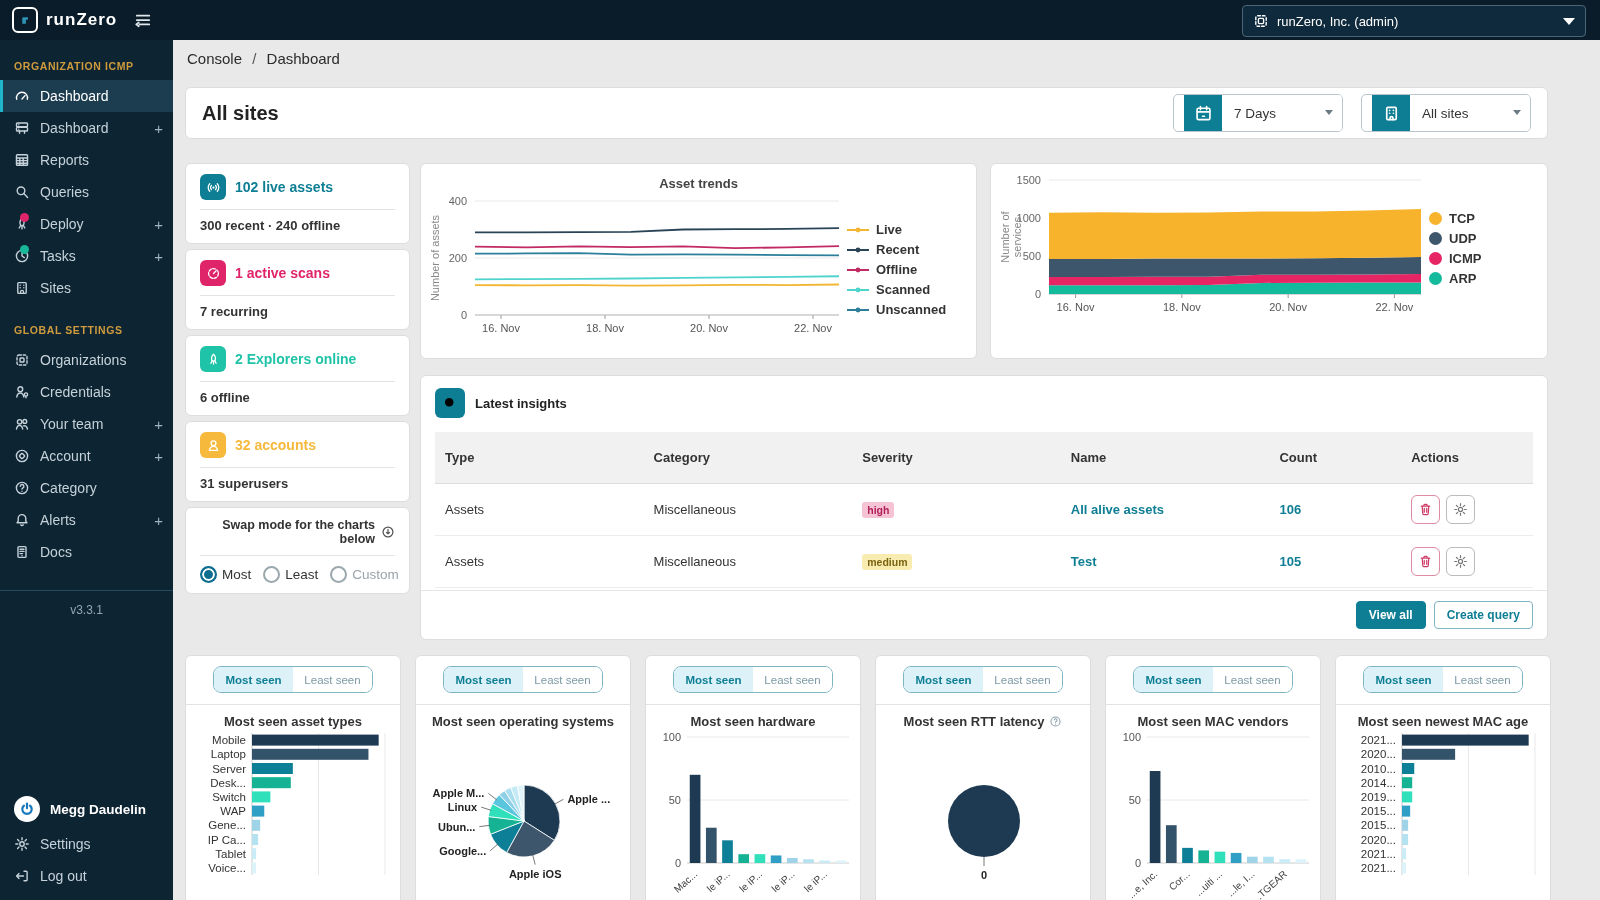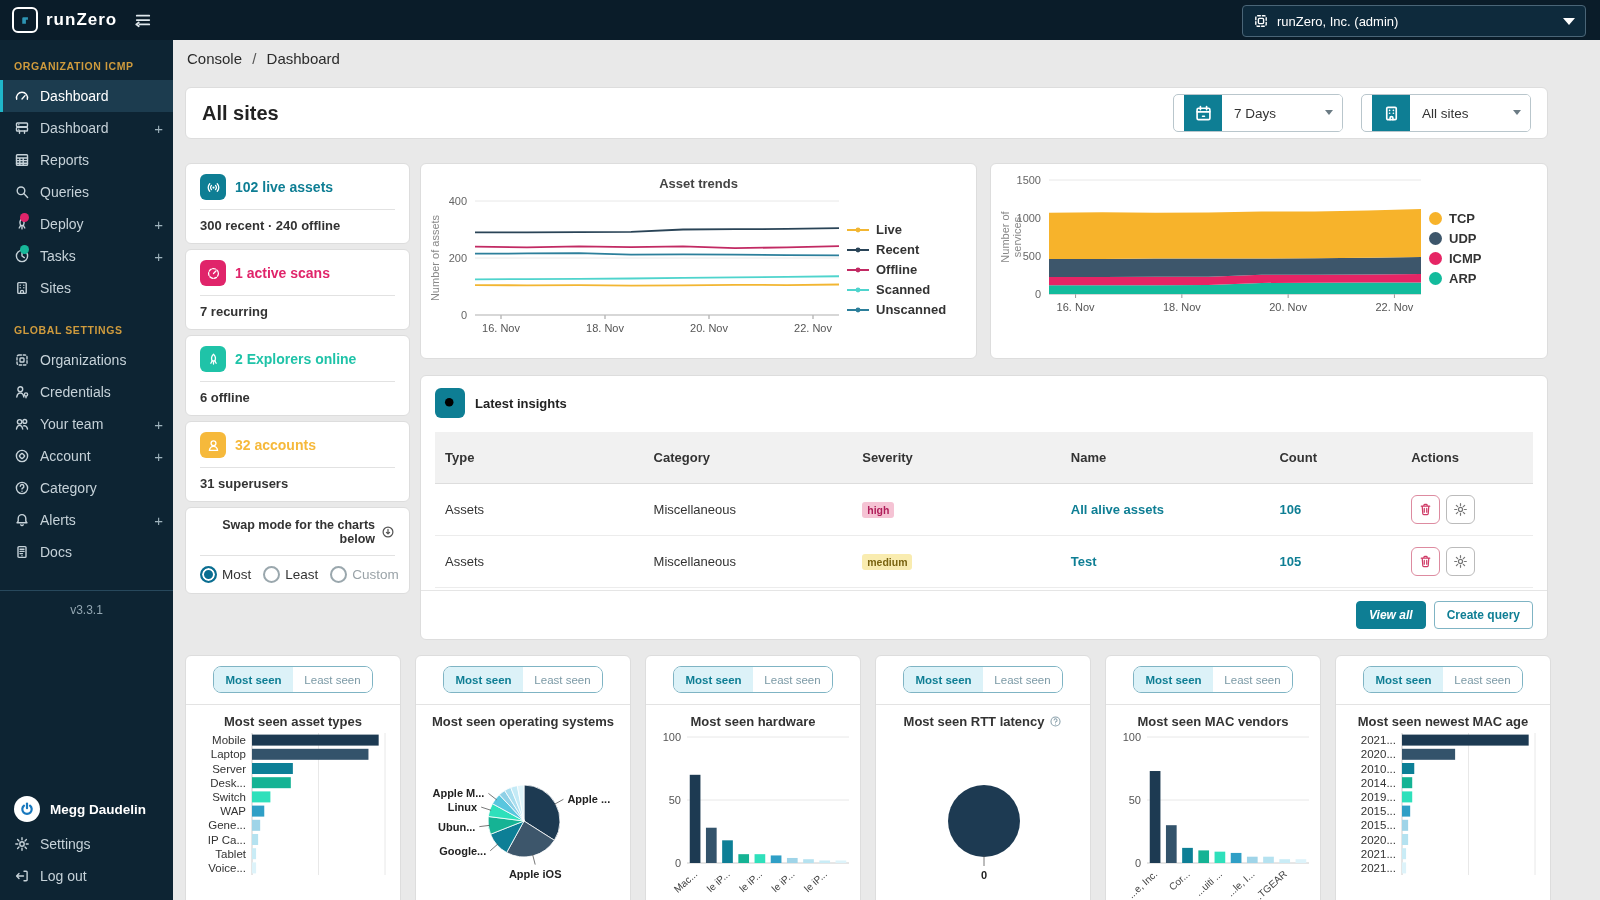--- a/index.html
+++ b/index.html
@@ -80,21 +80,21 @@
   .sev{display:inline-block;font-size:10.5px;font-weight:700;padding:2px 5px;border-radius:3px;}
   .sev.high{background:#f5c3d4;color:#b01e5a;}
   .sev.medium{background:#f9ecb0;color:#7a6410;}
   .tlink{color:#0e7e94;font-weight:700;cursor:pointer;}
   .act-btn{width:27px;height:27px;border-radius:6px;background:#fff;display:inline-flex;align-items:center;justify-content:center;margin-right:6px;cursor:pointer;}
   .act-btn svg{width:15px;height:15px;}
   .act-trash{border:1px solid #dd8ba0;color:#cf3a66;}
   .act-gear{border:1px solid #bbb;color:#777;}
   #insights .foot{position:absolute;right:0;bottom:0;left:0;border-top:1px solid #e5e5e5;padding:10px 14px;display:flex;justify-content:flex-end;gap:8px;}
   .btn{font-size:12px;font-weight:700;padding:6px 12px;border-radius:4px;cursor:pointer;}
-  .btn.solid{background:#0e7e94;color:#fff;border:1px solid #0e7e94;font-style:italic;}
+  .btn.solid{background:#0e7e94;color:#fff;border:1px solid #0e7e94;}
   .btn.outline{background:#fff;color:#0e7e94;border:1px solid #7fb4c4;}
   
   .mini{position:absolute;top:615px;width:216px;height:290px;padding:10px 9px;overflow:hidden;}
   .mini .tabs{width:158px;margin:0 auto;height:25px;border:1.5px solid #7fb4c4;border-radius:8px;display:flex;overflow:hidden;font-size:11.5px;}
   .mini .tabs .tb{flex:1;display:flex;align-items:center;justify-content:center;cursor:pointer;}
   .mini .tabs .tb.on{background:#dcf2f8;color:#0e7e94;font-weight:700;}
   .mini .tabs .tb.off{background:#fff;color:#7c9aa6;}
   .mini .sep-line{border-top:1px solid #e3e3e3;margin:11px -9px 9px;}
   .mini .mt{text-align:center;font-size:13px;font-weight:700;color:#333;display:flex;align-items:center;justify-content:center;gap:5px;}
   .mini .mt .icon{color:#8aa0ab;}

